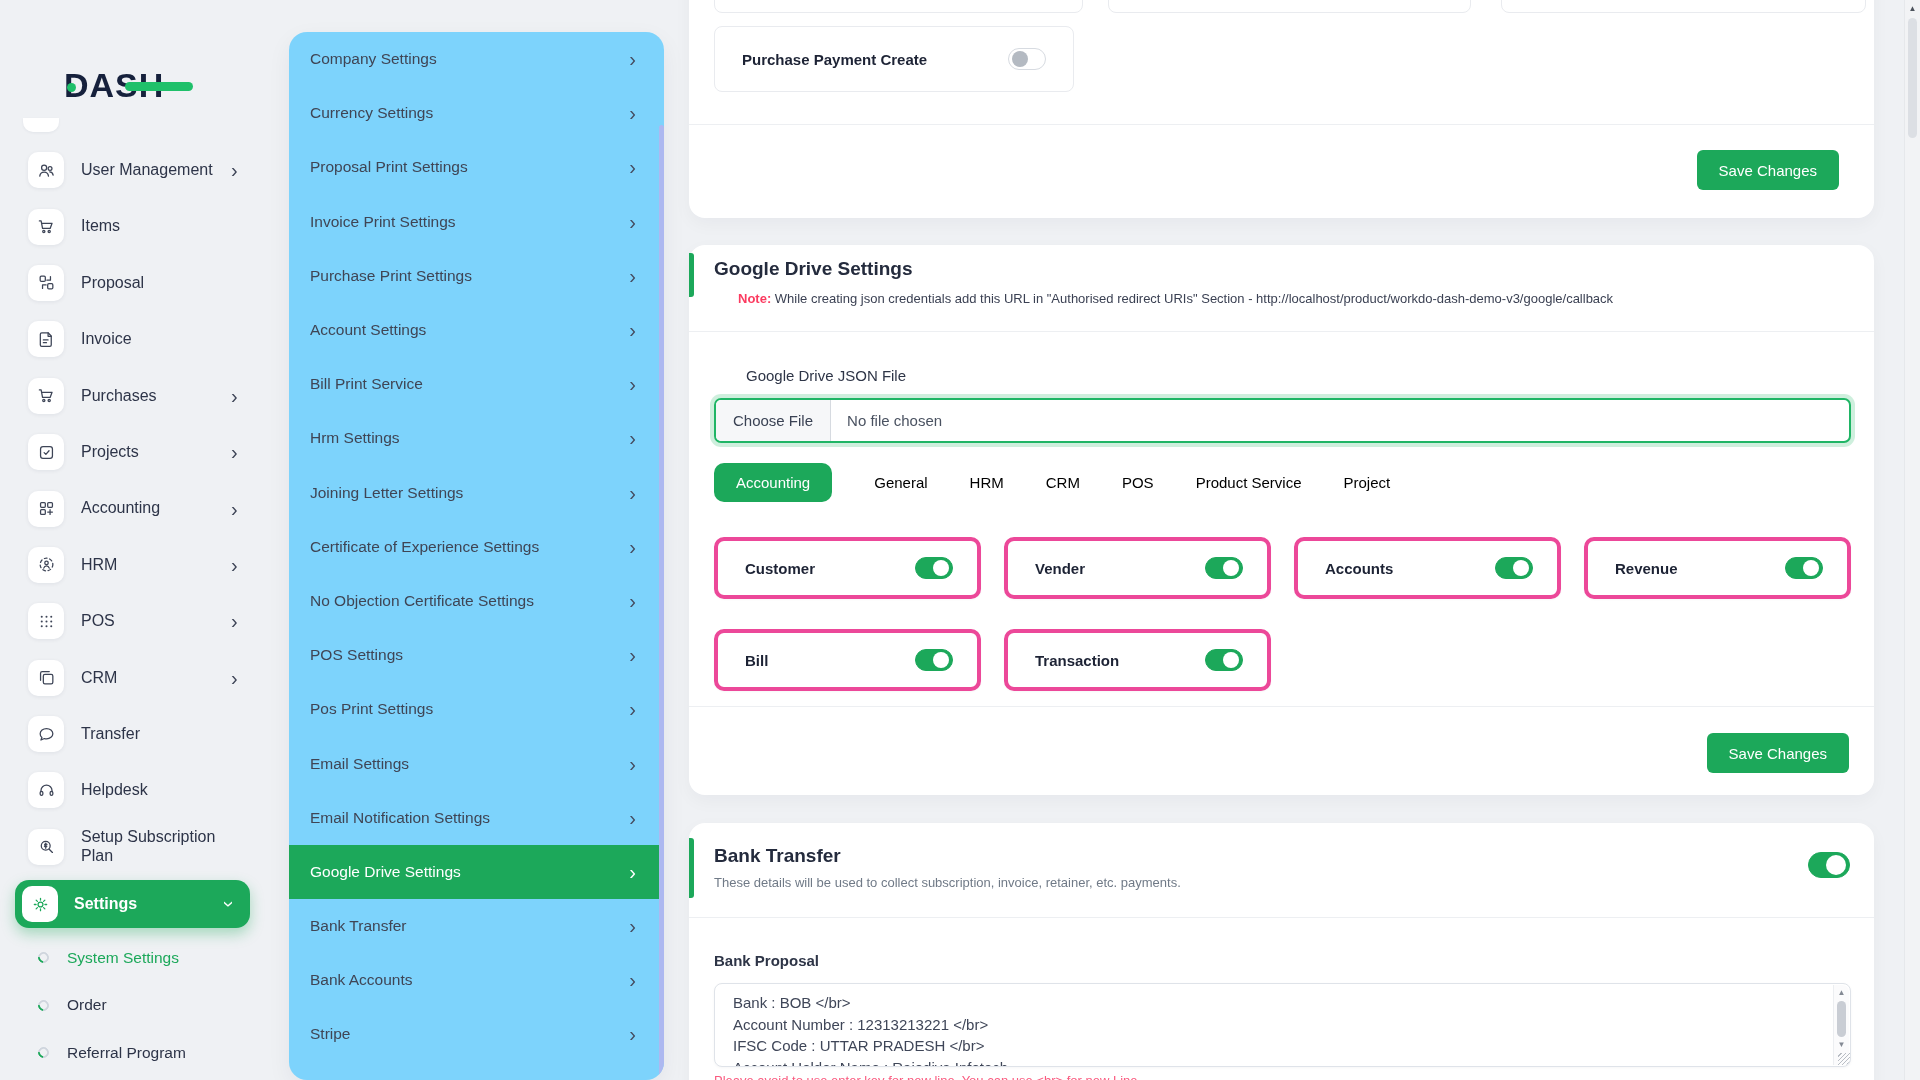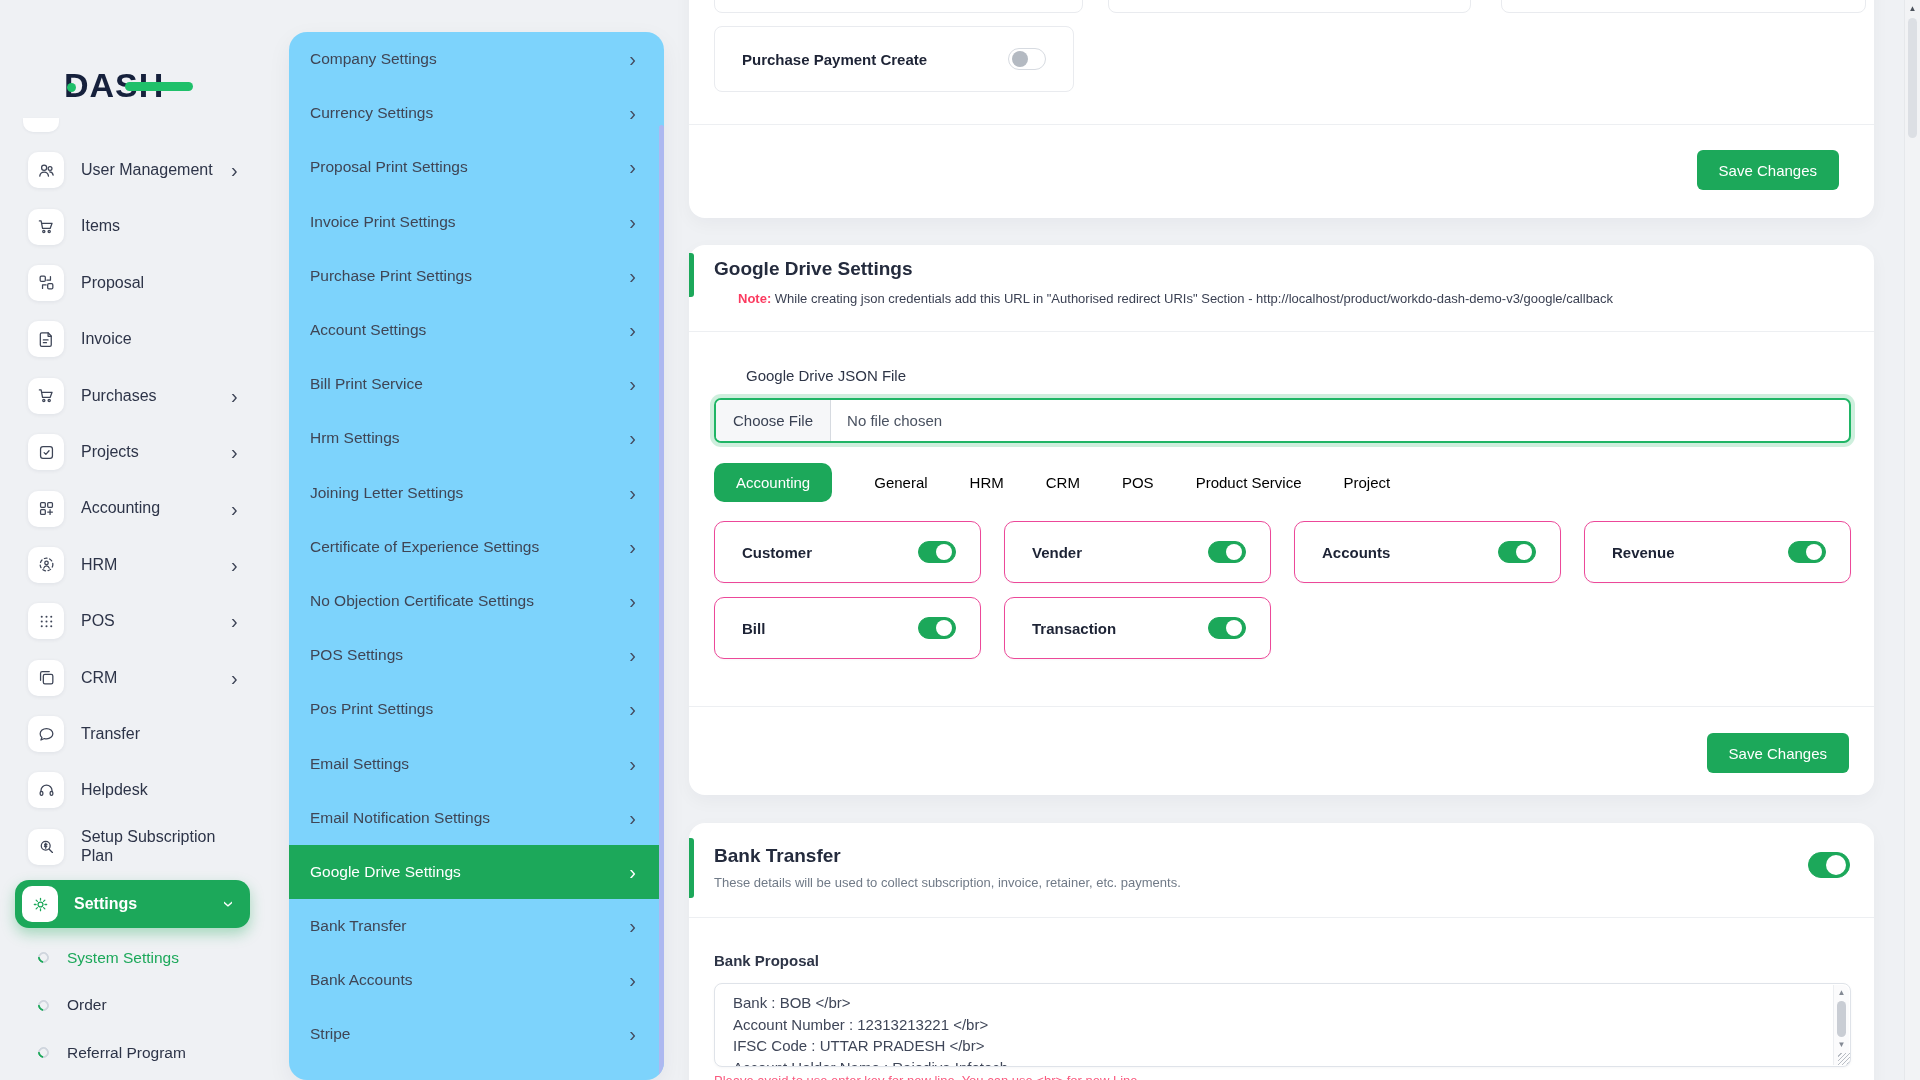--- a/index.html
+++ b/index.html
@@ -74,21 +74,21 @@
   .gd-note .note-label { color:#fb3b60; font-weight:700;padding-left:24px; }
   .card-gdrive .div1 { top:86px; }
   .gd-file-label { position:absolute; left:25px; top:122px; font-size:15px; font-weight:400; color:#2e3547;margin-left:32px; }
   .file-input { position:absolute; left:25px; top:153px; width:1137px; height:45px; border:2px solid #1fb565; border-radius:7px; background:#fff; display:flex; align-items:stretch; box-shadow:0 0 0 4px rgba(31,181,101,.22); cursor:pointer; overflow:hidden; }
   .file-btn { display:flex; align-items:center; padding:0 17px; background:#f6f7f9; border-right:1px solid #d6dae0; font-size:15px; color:#3a4254; }
   .file-status { display:flex; align-items:center; padding:16px 16px; font-size:15px; color:#4a5261; }
   .tabs { position:absolute; left:25px; top:217px; height:40px; display:flex; align-items:center; gap:42px; }
   .tab { font-size:15px; color:#000000; cursor:pointer; white-space:nowrap; }
   .tab.active { background:#1ca85a; color:#fff; border-radius:10px; padding:11px 22px; }
   .modules { position:absolute; left:25px; top:276px; width:1137px; display:grid; grid-template-columns:repeat(4,267px); column-gap:23px; row-gap:14px; }
-  .module-card { height:62px; border:1px solid #ec4899; border-radius:10px; box-shadow:0 1px 2px rgba(16,24,40,.03); display:flex; align-items:center; padding:0 24px 0 27px; background:#fff; }
+  .module-card { height:62px; border:4px solid #ec4899; border-radius:10px; box-shadow:0 1px 2px rgba(16,24,40,.03); display:flex; align-items:center; padding:0 24px 0 27px; background:#fff;margin-top:16px; }
   .module-label { flex:1; font-size:15px; font-weight:700; color:#1d2335; }
   .card-gdrive .div2 { top:461px; }
   .card-gdrive .btn-save { top:488px; right:25px; }
 
   
   .card-bank { top:823px; height:400px; }
   .card-bank .green-bar { top:15px; height:60px; }
   .bank-title { position:absolute; left:25px; top:22px; font-size:19px; font-weight:700; color:#242b3d; }
   .bank-sub { position:absolute; left:25px; top:52px; font-size:13px; color:#707a87; }
   .bank-switch { position:absolute; right:24px; top:29px; }

